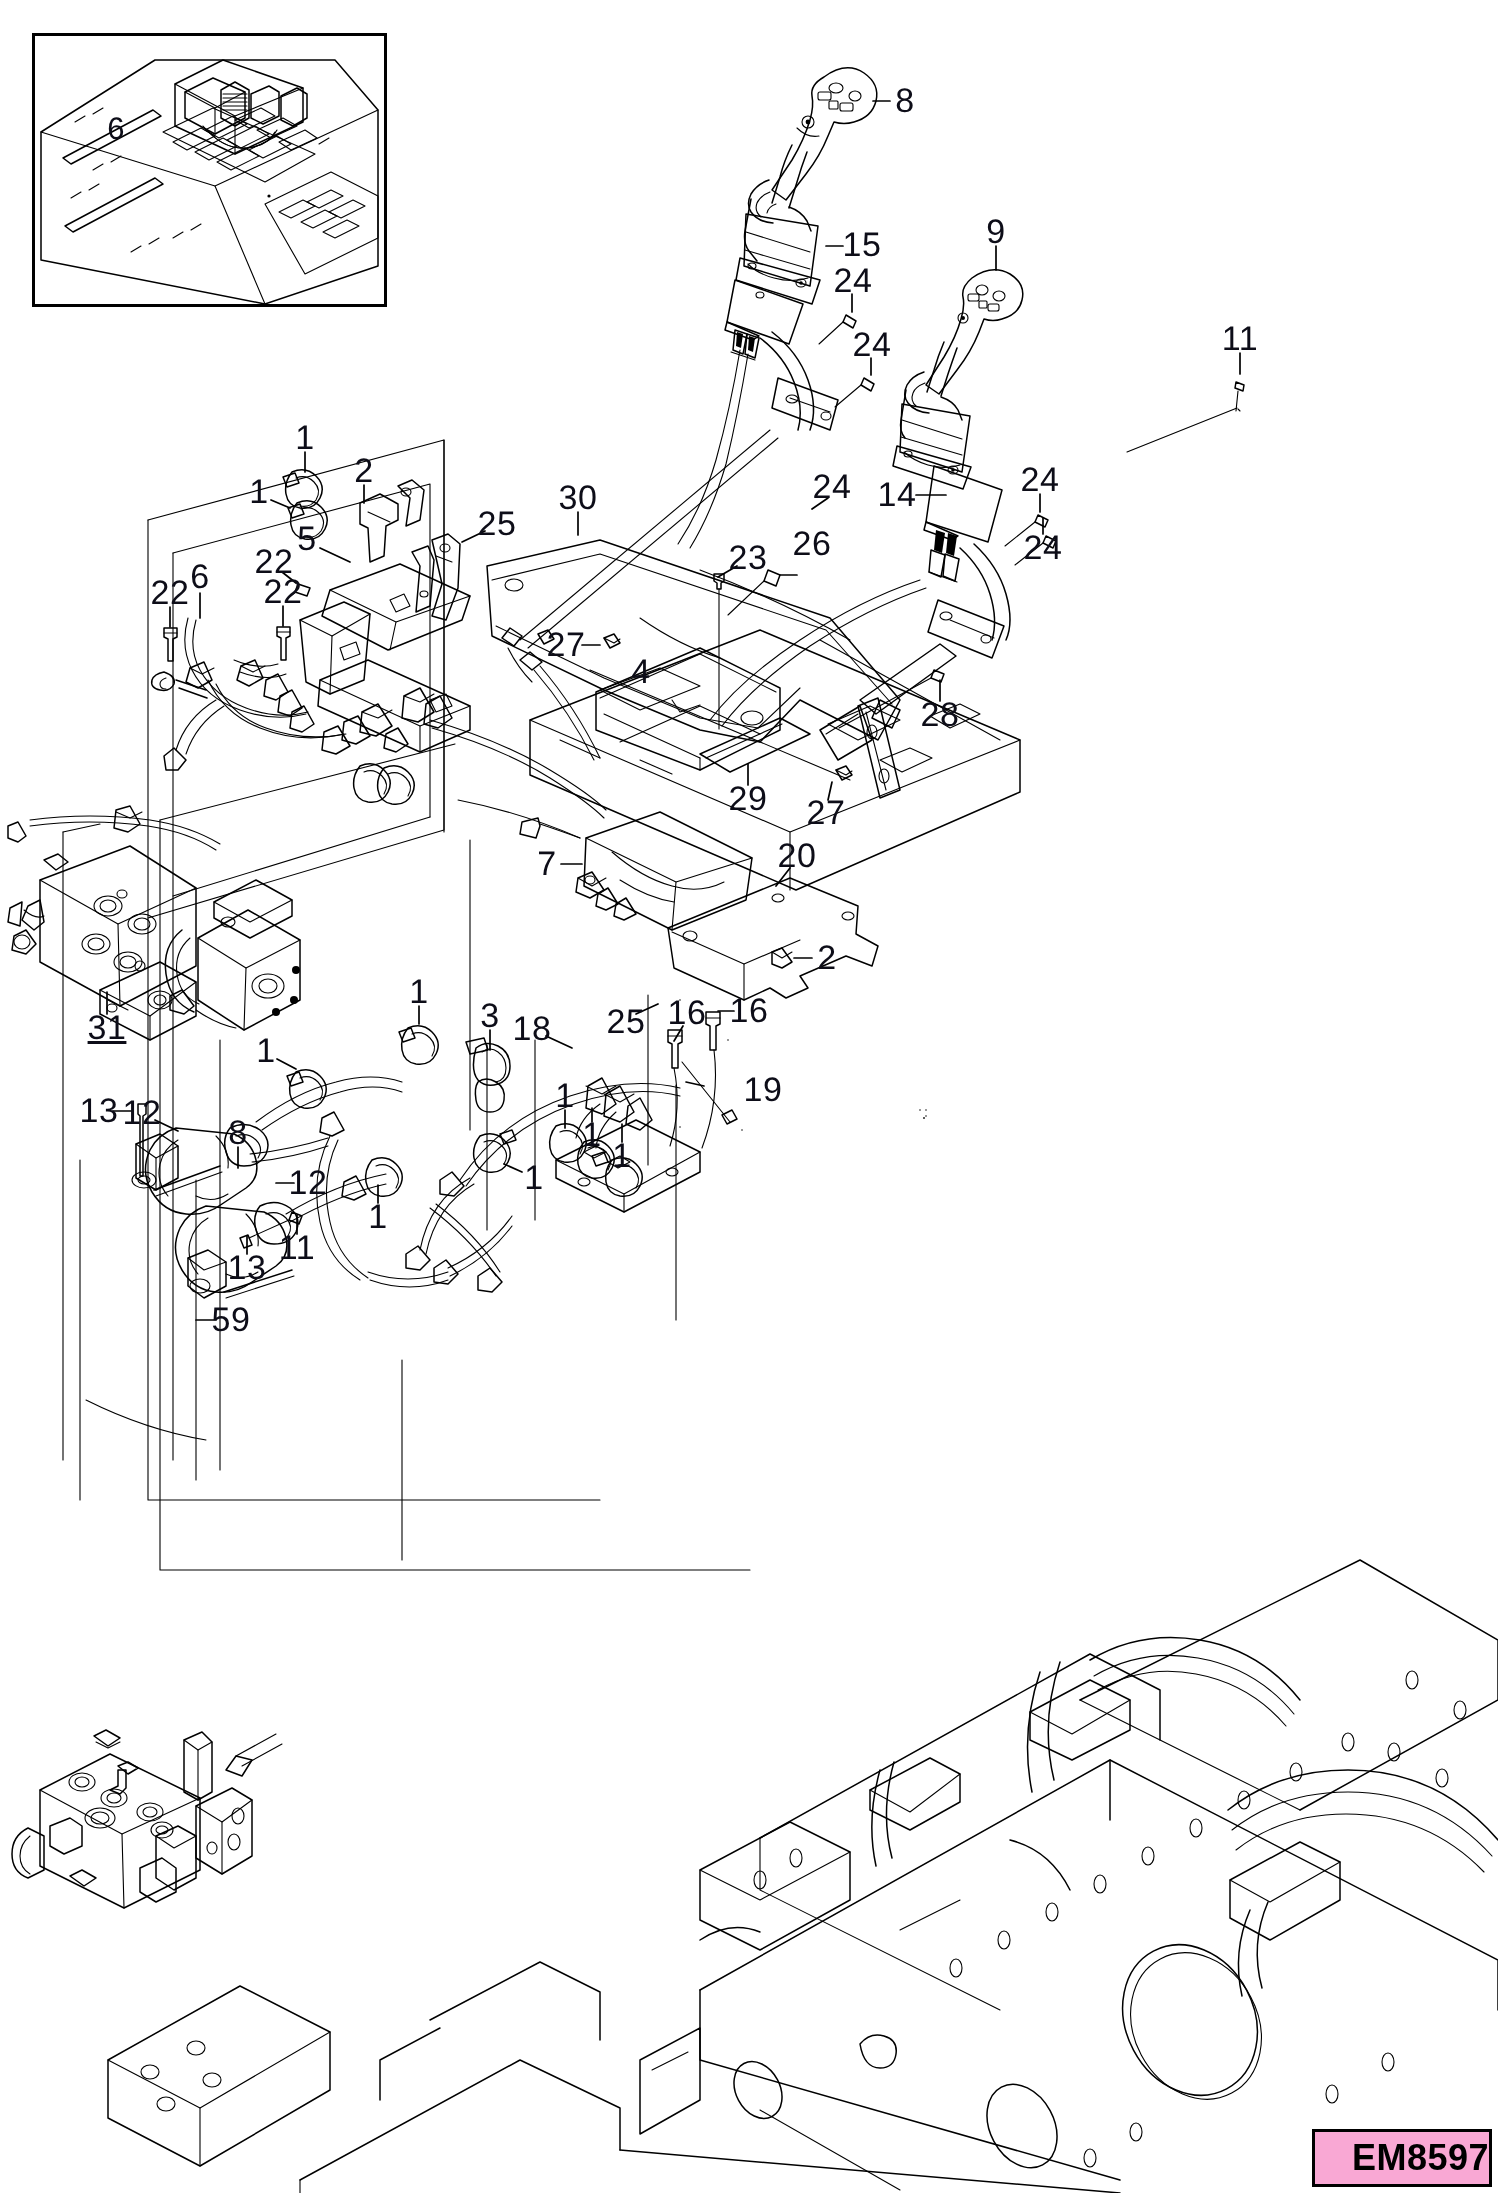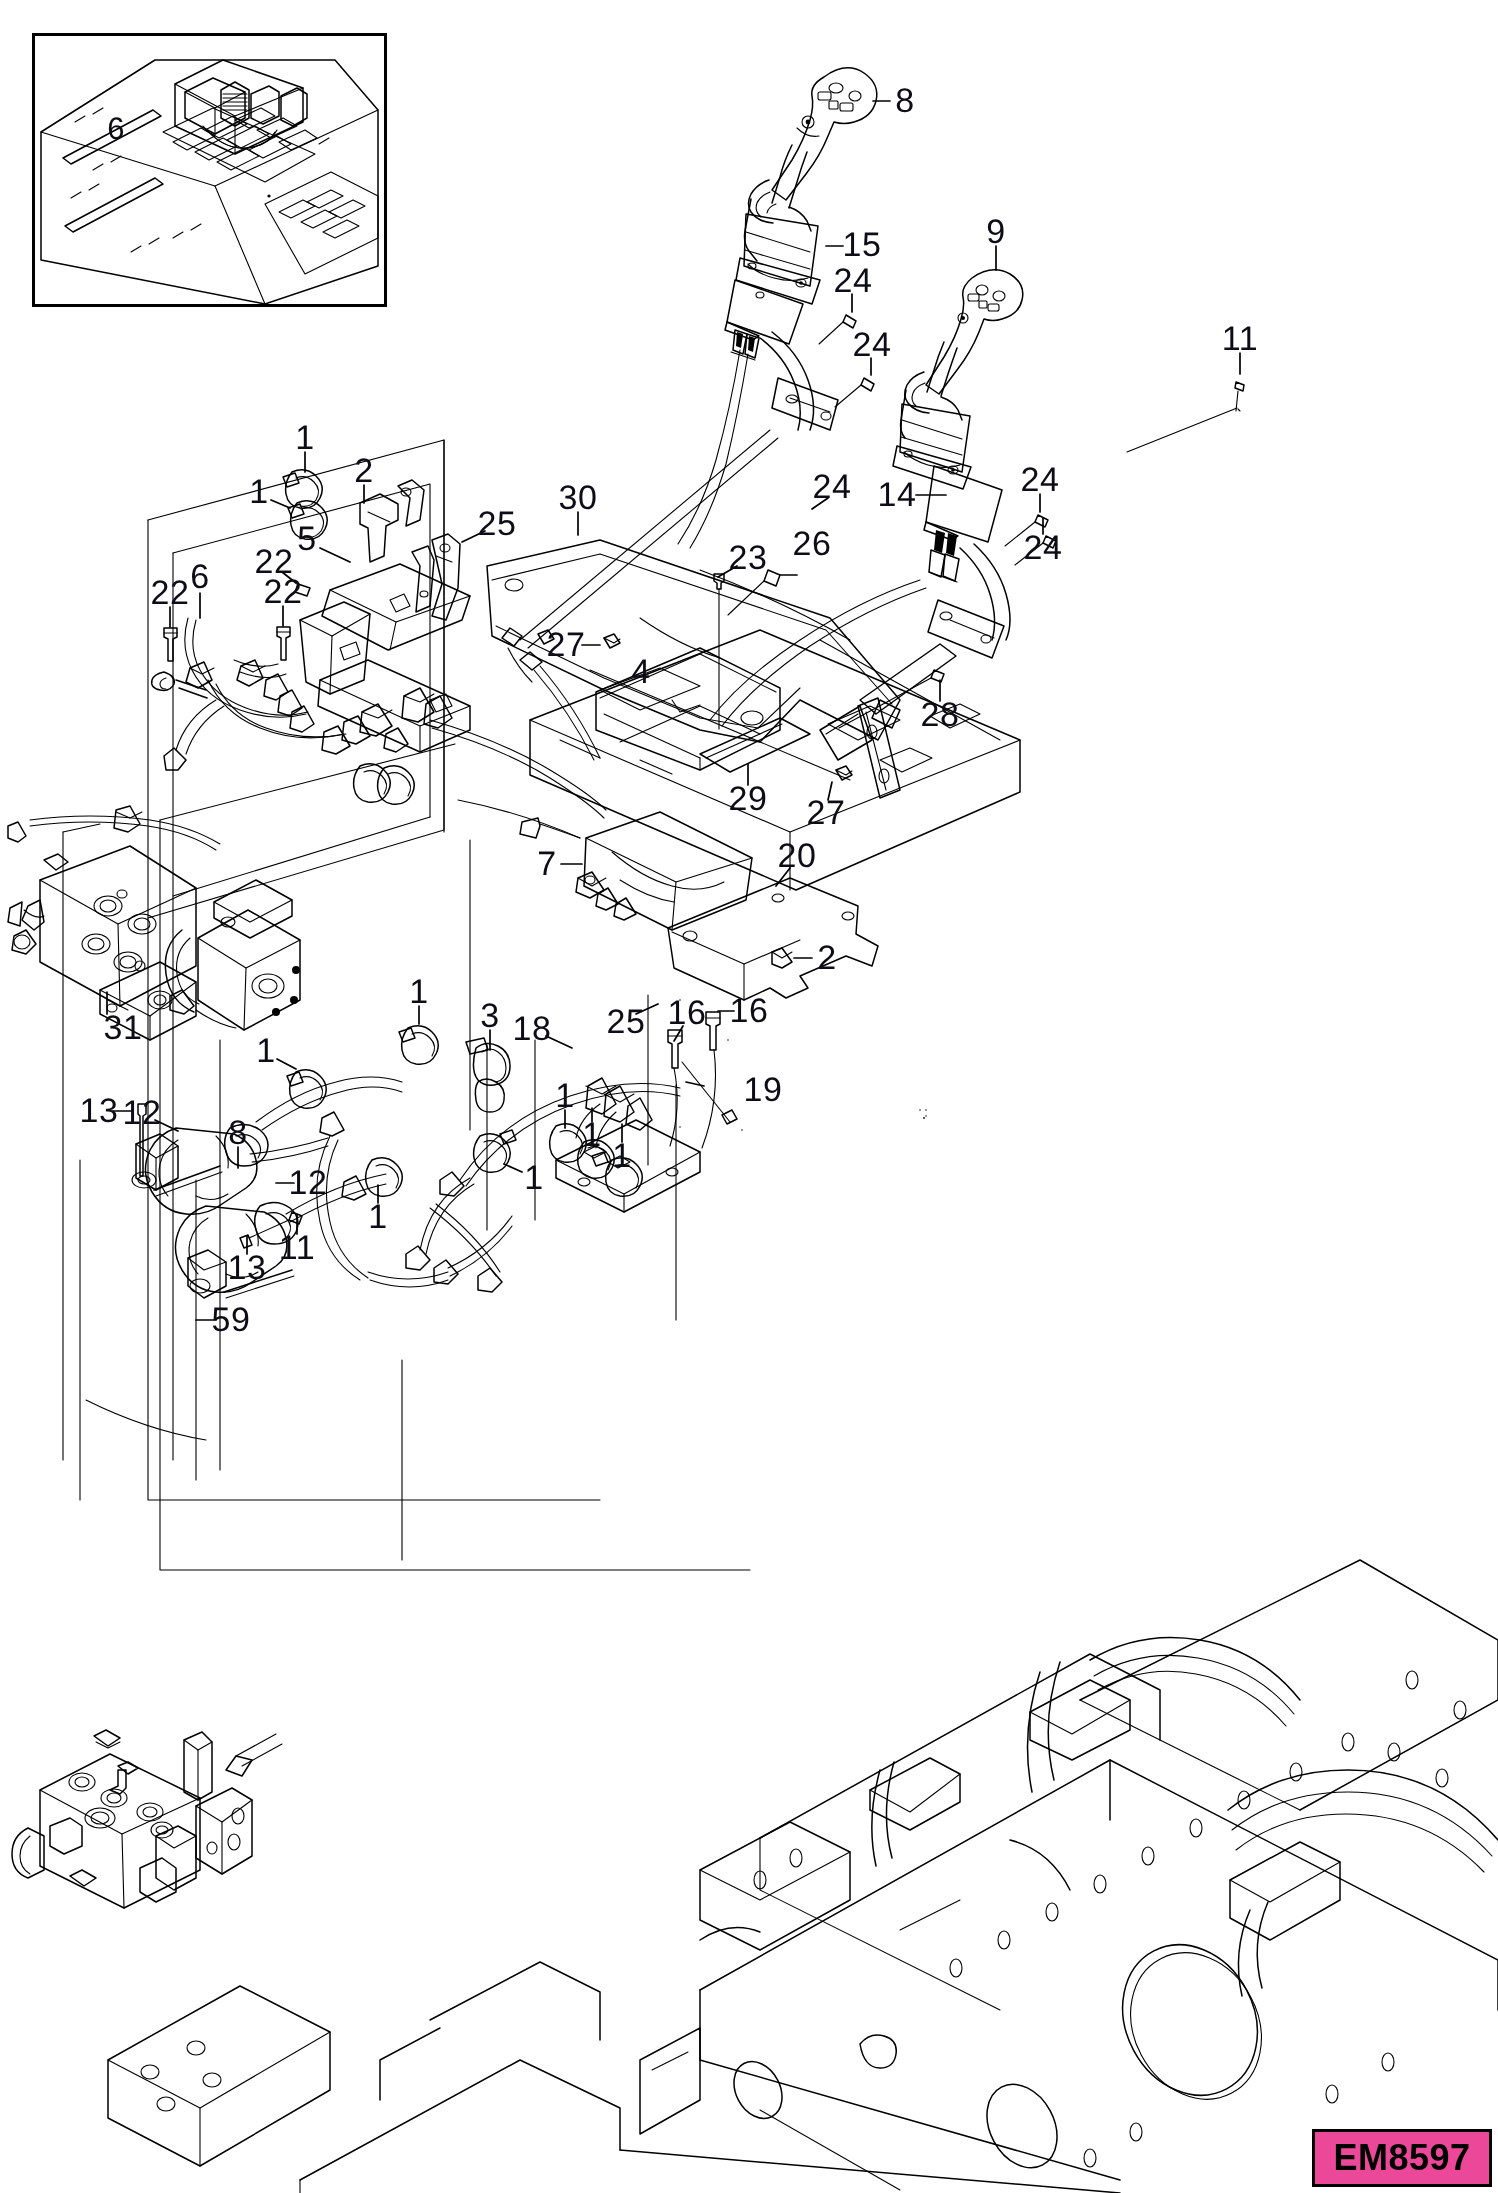--- a/index.html
+++ b/index.html
@@ -41,25 +41,25 @@
   .callout.inset-num {
     font-size: 31px;
   }
   
   #partnumber-plate {
     position: absolute;
     right: 6px;
     bottom: 6px;
     width: 174px;
     height: 52px;
-    background: #ec4899;
+    background: #f9a8d4;
     border: 3px solid #000000;
     display: flex;
     align-items: center;
-    justify-content: center;
+    justify-content: flex-end;
   }
   #partnumber-plate .pn-text {
     font-family: "Liberation Sans", sans-serif;
     font-size: 36px;
     font-weight: bold;
     color: #000000;
     letter-spacing: 0.5px;
   }
   
   #inset-box {
@@ -919,21 +919,21 @@
       <div class="callout" style="left: 283px; top: 592px;">22</div>
       <div class="callout" style="left: 566px; top: 645px;">27</div>
       <div class="callout" style="left: 641px; top: 672px;">4</div>
       <div class="callout" style="left: 626px; top: 1022px;">25</div>
       <div class="callout" style="left: 748px; top: 799px;">29</div>
       <div class="callout" style="left: 826px; top: 813px;">27</div>
       <div class="callout" style="left: 940px; top: 715px;">28</div>
       <div class="callout" style="left: 547px; top: 864px;">7</div>
       <div class="callout" style="left: 797px; top: 856px;">20</div>
       <div class="callout" style="left: 827px; top: 958px;">2</div>
-      <div class="callout" style="left: 123px; top: 1028px;">31</div>
+      <div class="callout" style="left: 107px; top: 1028px; text-decoration: underline;">31</div>
       <div class="callout" style="left: 419px; top: 992px;">1</div>
       <div class="callout" style="left: 490px; top: 1016px;">3</div>
       <div class="callout" style="left: 532px; top: 1029px;">18</div>
       <div class="callout" style="left: 687px; top: 1013px;">16</div>
       <div class="callout" style="left: 749px; top: 1011px;">16</div>
       <div class="callout" style="left: 719px; top: 1090px; margin-left: 44px;">19</div>
       <div class="callout" style="left: 266px; top: 1051px;">1</div>
       <div class="callout" style="left: 142px; top: 1113px;">12</div>
       <div class="callout" style="left: 99px; top: 1111px;">13</div>
       <div class="callout" style="left: 238px; top: 1133px;">8</div>

